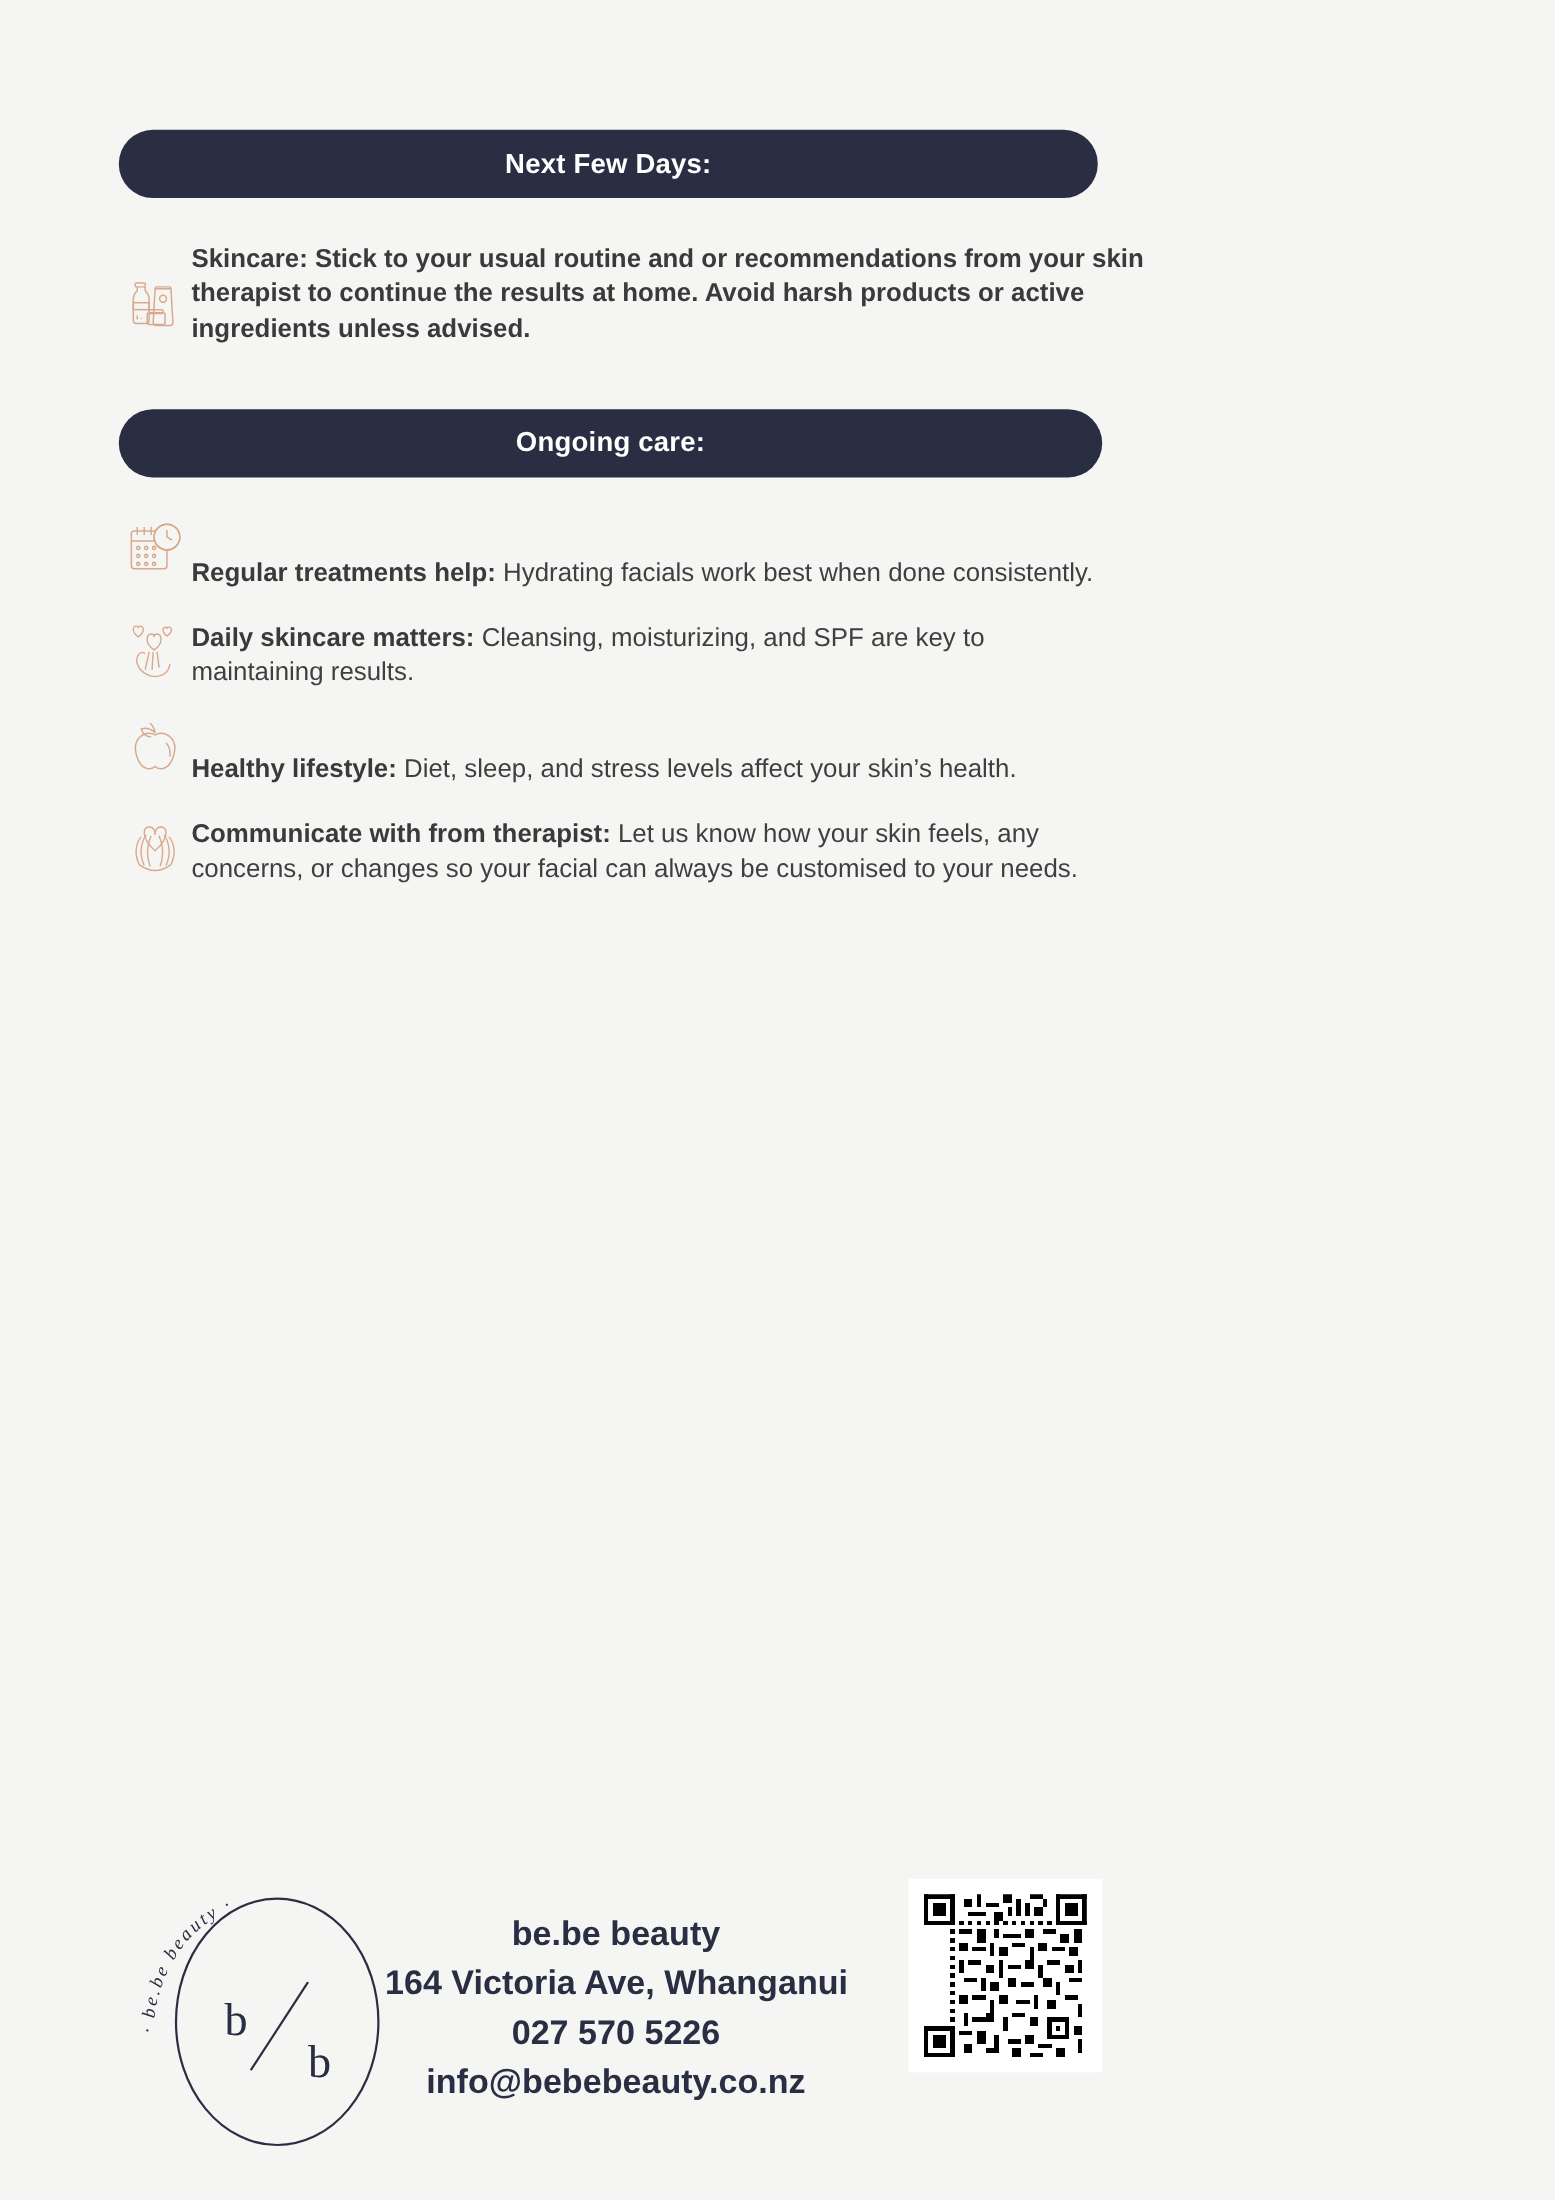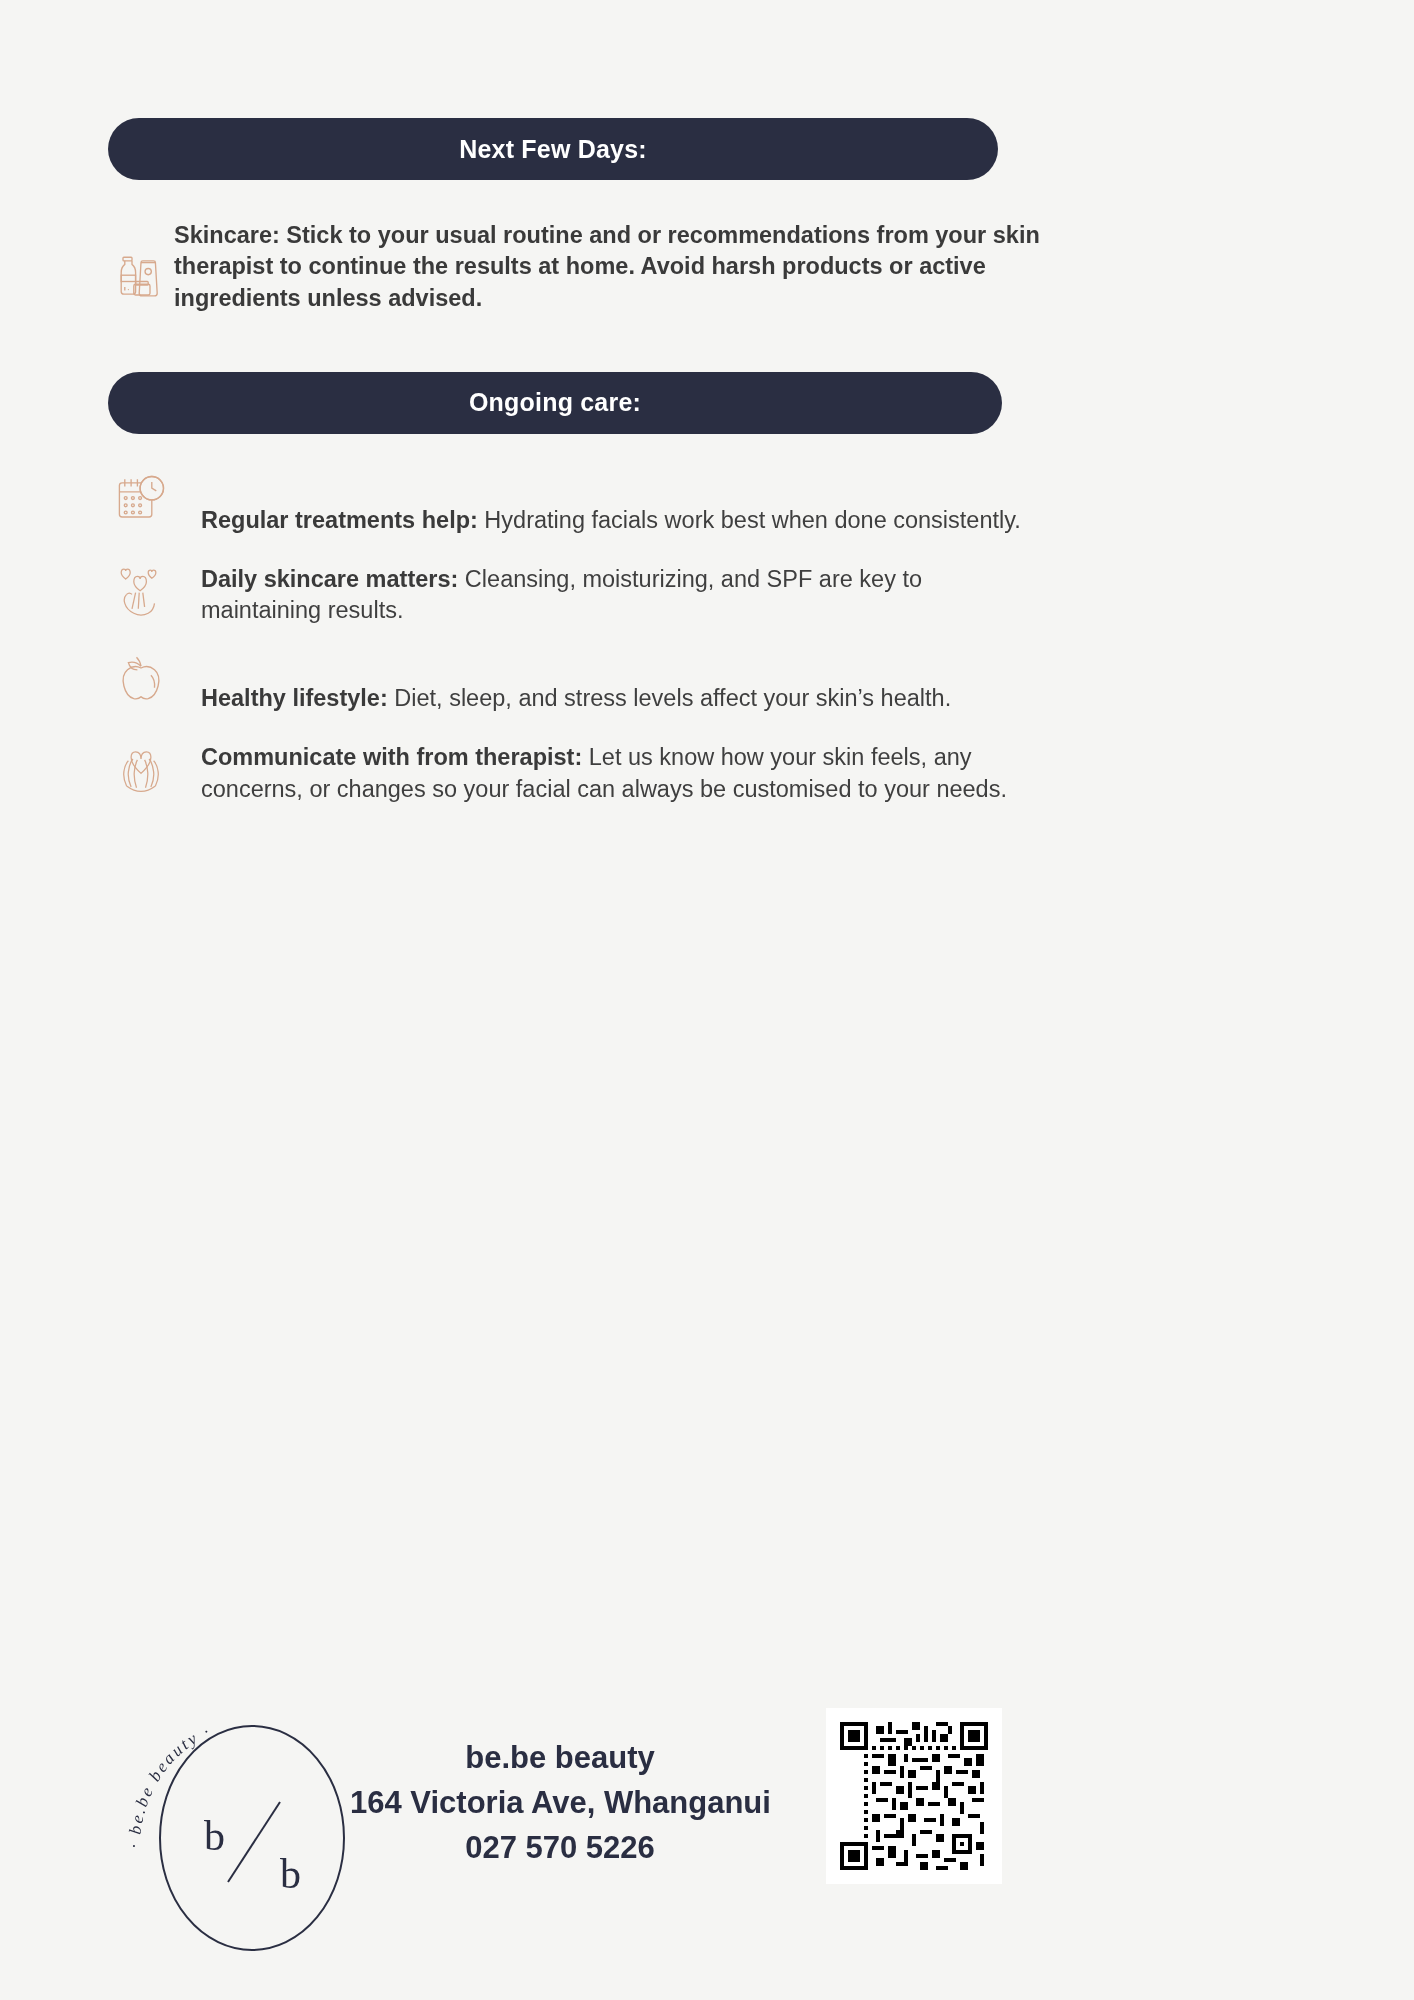--- a/index.html
+++ b/index.html
@@ -78,21 +78,21 @@
     padding-top: 6px;
     max-width: 890px;
   }
   .bullet-text .lead { font-weight: bold; color: #3a3a3a; }
   .bullet-text.all-bold { font-weight: bold; color: #3a3a3a; }
 
   .group-days .bullet-text { max-width: 895px; }
   .group-days .bullet { margin-bottom: 28px; }
 
   .group-ongoing { margin-top: 36px; }
-  .group-ongoing .bullet { margin-bottom: 22px; gap: 27px; }
+  .group-ongoing .bullet { margin-bottom: 22px; }
   .group-ongoing .bullet-text { max-width: 820px; }
 
   .spacer-before-pill2 { height: 30px; }
 
   
   .footer {
     position: absolute;
     left: 0;
     top: 1690px;
     width: 1414px;
@@ -266,20 +266,21 @@
         <line x1="128" y1="172" x2="180" y2="92" stroke="#2a2e42" stroke-width="2"></line>
         <text x="104" y="140" font-family="'Liberation Serif', serif" font-size="42" fill="#2a2e42">b</text>
         <text x="180" y="178" font-family="'Liberation Serif', serif" font-size="42" fill="#2a2e42">b</text>
       </svg>
     </div>
 
     <div class="contact">
       <div>be.be beauty</div>
       <div>164 Victoria Ave, Whanganui</div>
       <div>027 570 5226</div>
+      <div>info@bebebeauty.co.nz</div>
     </div>
 
     <div class="qr">
       <svg viewBox="0 0 37 37" shape-rendering="crispEdges">
         <rect width="37" height="37" fill="#ffffff"></rect>
         <g fill="#000000">
 
           <rect x="0" y="0" width="7" height="1"></rect>
             <rect x="0" y="6" width="7" height="1"></rect>
           <rect x="0" y="0" width="1" height="7"></rect>

